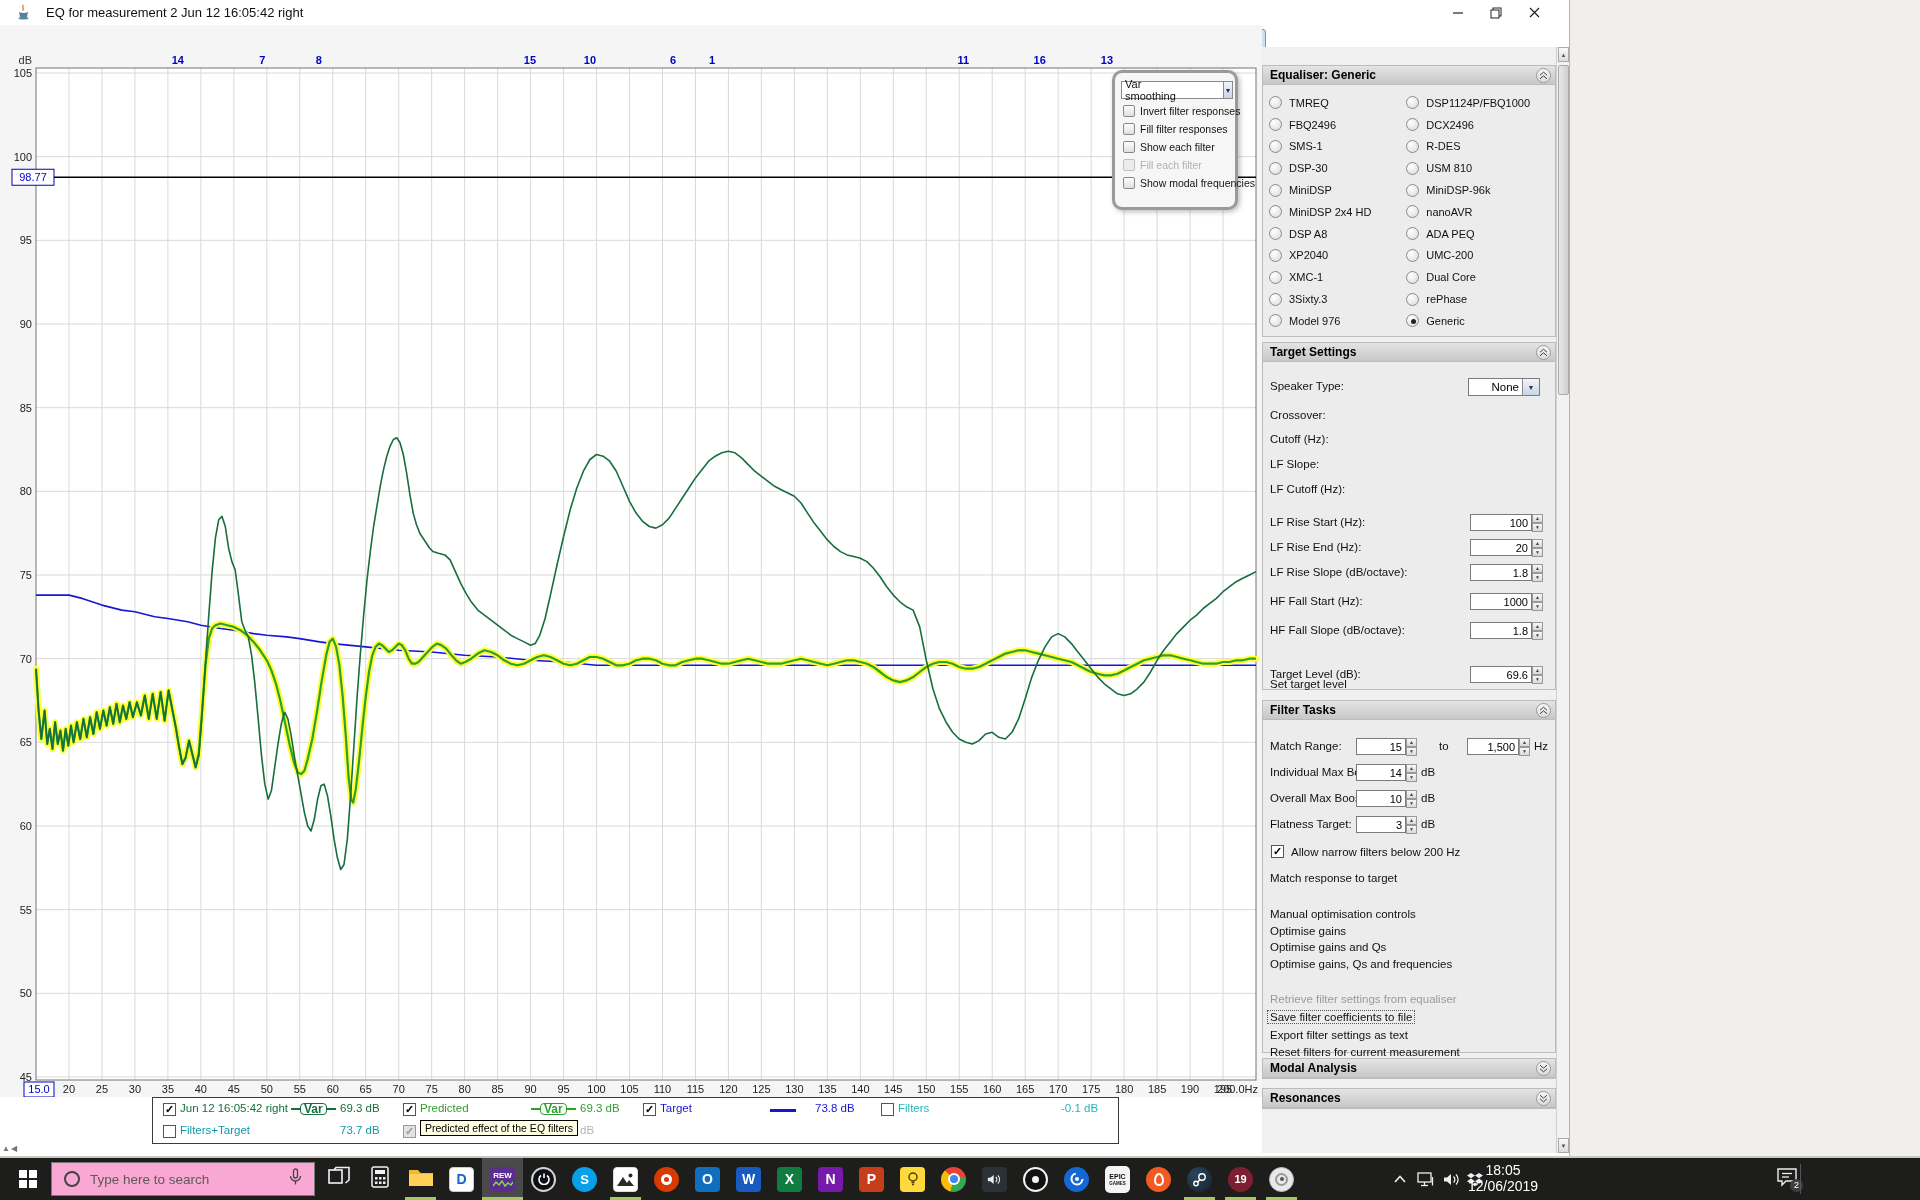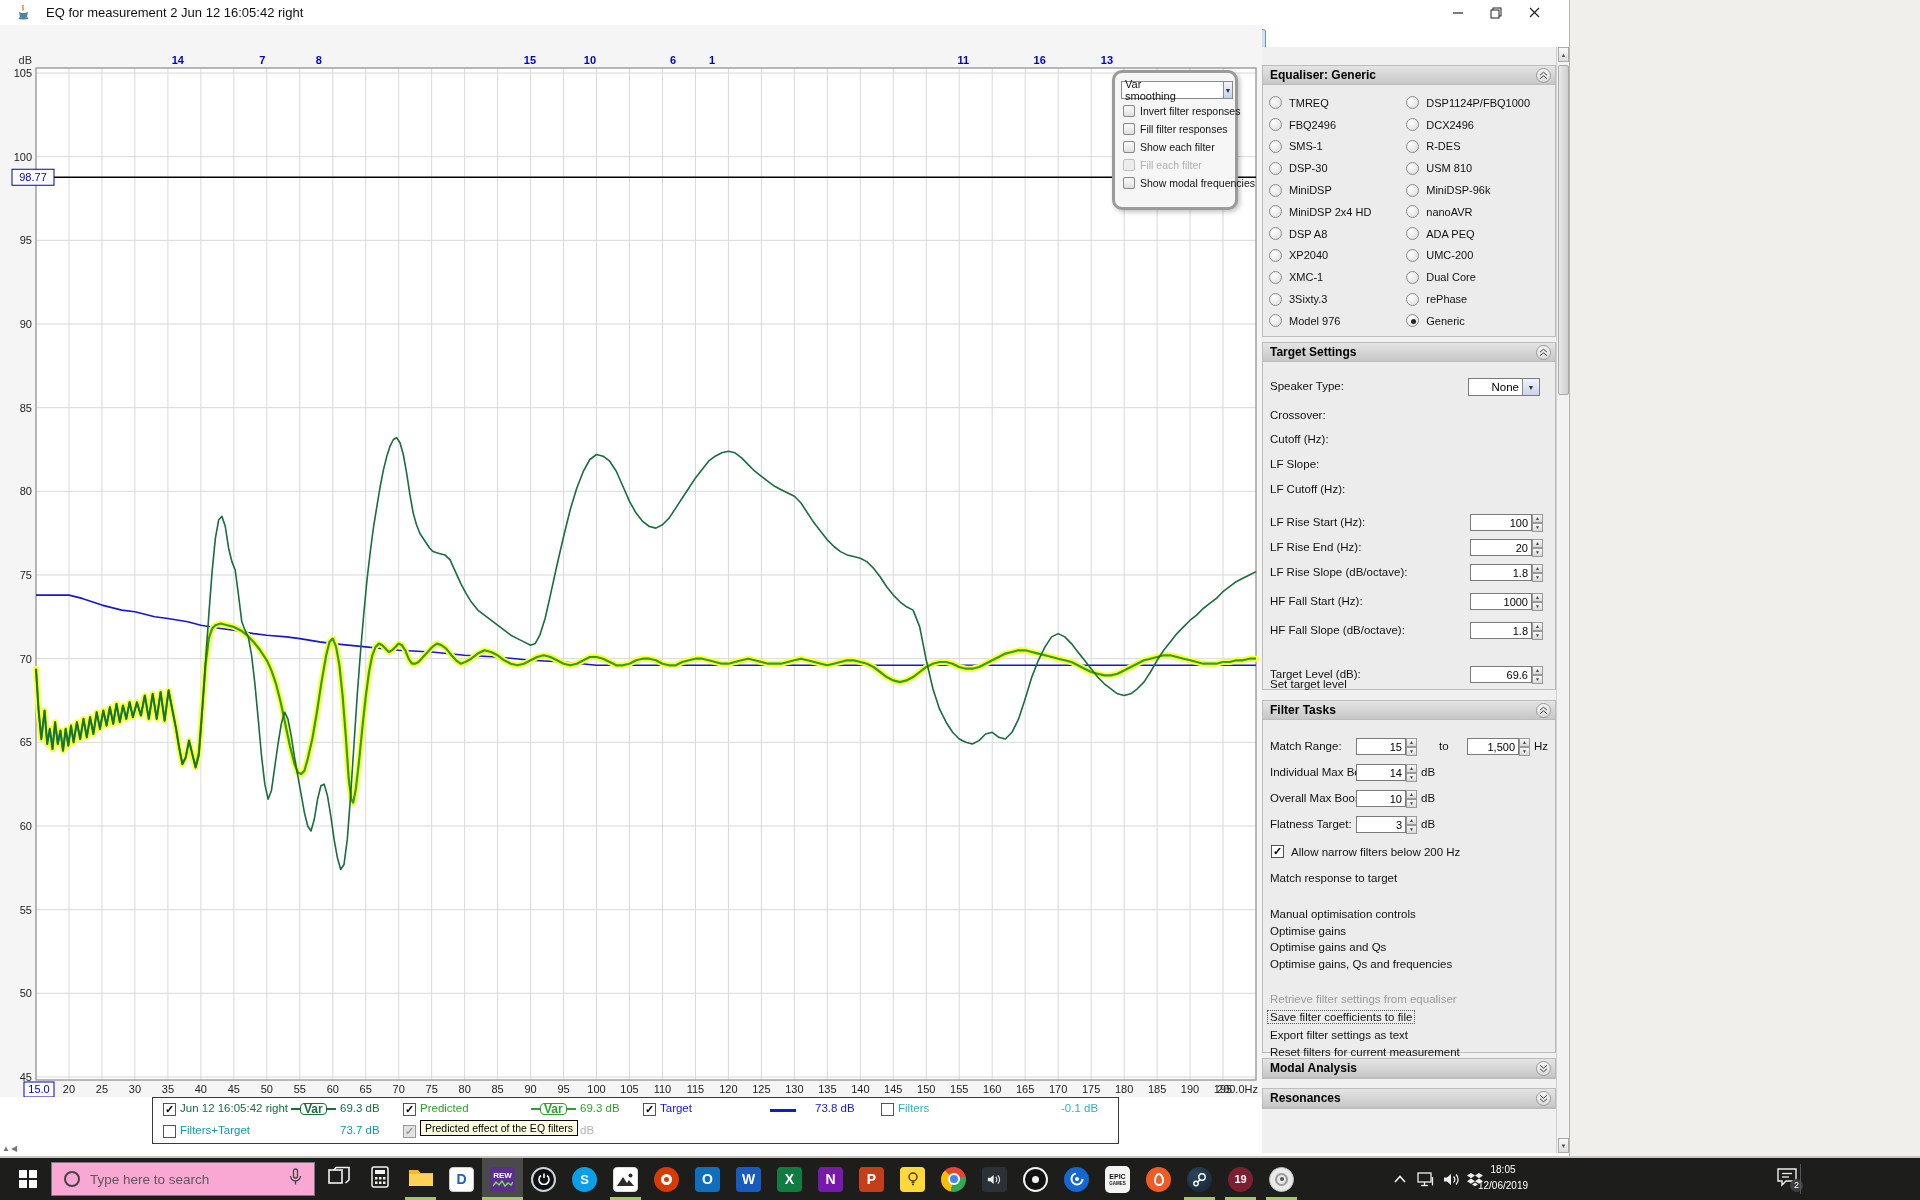--- a/index.html
+++ b/index.html
@@ -117,21 +117,21 @@
   .tb-cell.active { background:#4a4a4a; }
   .runline { position:absolute; bottom:0; left:5px; width:31px; height:3px; background:#a5c85f; }
   .tb-cell.active .runline { left:0; width:41px; }
   .sqicon { width:25px; height:25px; border-radius:4px; display:flex; align-items:center;
     justify-content:center; color:#fff; font-weight:bold; font-size:14px; }
   .circicon { width:25px; height:25px; border-radius:50%; display:flex; align-items:center;
     justify-content:center; color:#fff; font-weight:bold; font-size:13px; }
   .tray { position:absolute; top:0; height:42px; display:flex; align-items:center; color:#eee; }
   .tray-ic { display:flex; align-items:center; justify-content:center; }
   .clockblk { position:absolute; left:1468px; top:4px; width:70px; text-align:center;
-    font-size:10px; color:#fff; line-height:16px; }
+    font-size:14px; color:#fff; line-height:16px; }
   .action-ic { position:absolute; left:1776px; top:9px; }
   .badge { position:absolute; left:14px; top:12px; width:13px; height:13px; background:#3c3f41;
     border-radius:50%; color:#fff; font-size:9px; text-align:center; line-height:13px; }
   .sliver { position:absolute; left:1800px; top:6px; width:1px; height:30px; background:#555; }
 </style>
 </head>
 <body>
 
 <div class="screen">
 

